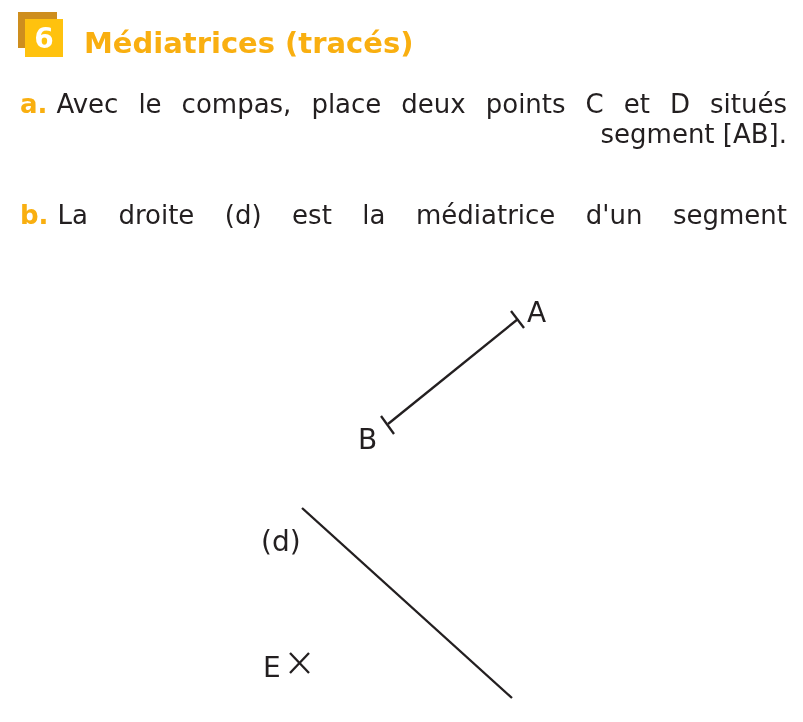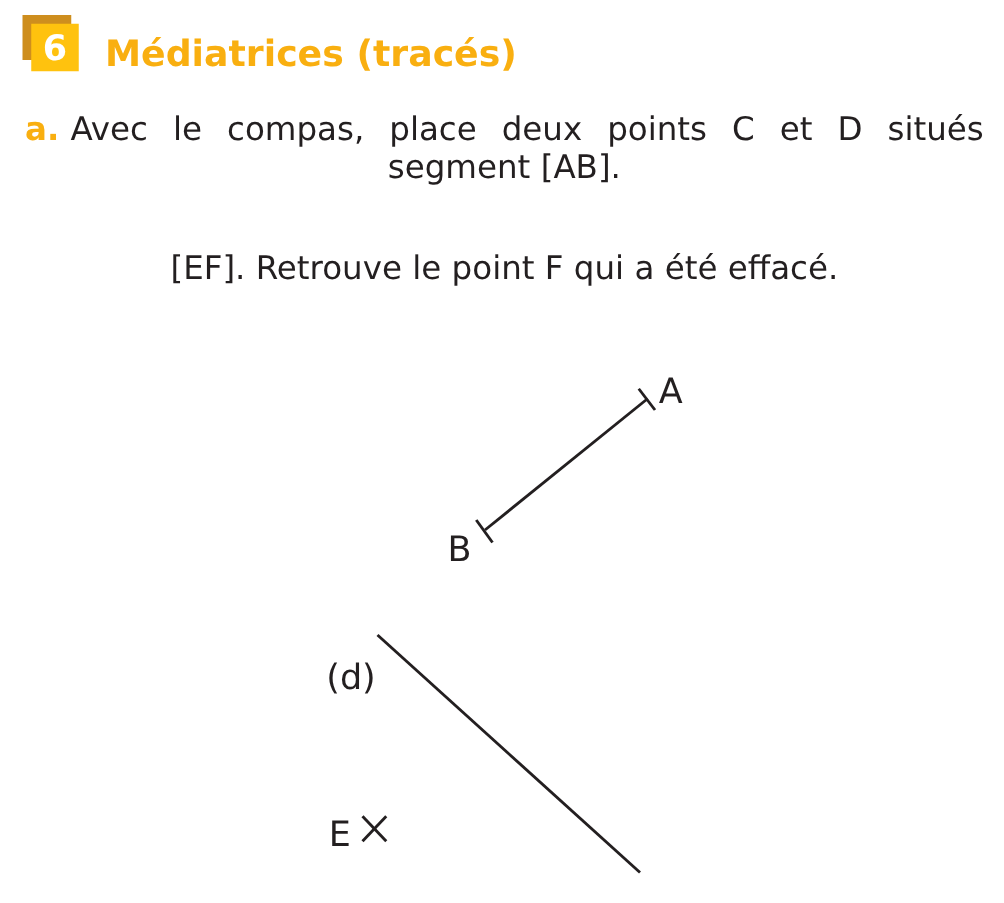--- a/index.html
+++ b/index.html
@@ -21,21 +21,21 @@
     background: #ffc20e; display: flex; align-items: center; justify-content: center;
     font-size: 28px; font-weight: bold; color: #ffffff;
   }
   .ex-title { font-size: 29px; font-weight: bold; color: #f9af10; margin-top: 16px; white-space: nowrap; }
 
   
   .para { position: absolute; left: 20px; width: 767px; font-size: 26px; line-height: 29.5px; margin-top: 18px; }
   .para-a { top: 72px; }
   .para-b { top: 183px; }
   .jline { text-align: justify; text-align-last: justify; white-space: normal; }
-  .lline { text-align: center; text-align-last: auto; }
+  .lline { text-align: right; text-align-last: auto; }
   .plabel { color: #f9af10; font-weight: bold; margin-right: 9px; }
 
   
   .figure { position: absolute; left: 0; top: 255px; width: 803px; height: 467px; }
   .figure svg { display: block; }
   .fig-label { font-size: 28px; fill: #231f20; font-family: "DejaVu Sans", sans-serif; }
 </style>
 </head>
 <body>
 
@@ -48,21 +48,23 @@
 </div>
 
 <div class="para para-a">
   <div class="jline">
     <span class="plabel">a.</span><span>Avec le compas, place deux points C et D situés</span>
   </div>
   <div class="lline">segment [AB].</div>
 </div>
 
 <div class="para para-b">
-  <div class="lline">[EF]. Retrouve le point F qui a été effacé.</div>
+  <div class="jline">
+    <span class="plabel">b.</span><span>La droite (d) est la médiatrice d'un segment</span>
+  </div>
 </div>
 
 <div class="figure">
   <svg width="803" height="467" viewBox="0 255 803 467">
 
     <line x1="388" y1="424" x2="518" y2="319" stroke="#231f20" stroke-width="2.3"></line>
 
     <line x1="511" y1="311" x2="524" y2="328" stroke="#231f20" stroke-width="2.3"></line>
 
     <line x1="381" y1="416" x2="394" y2="434" stroke="#231f20" stroke-width="2.3"></line>

